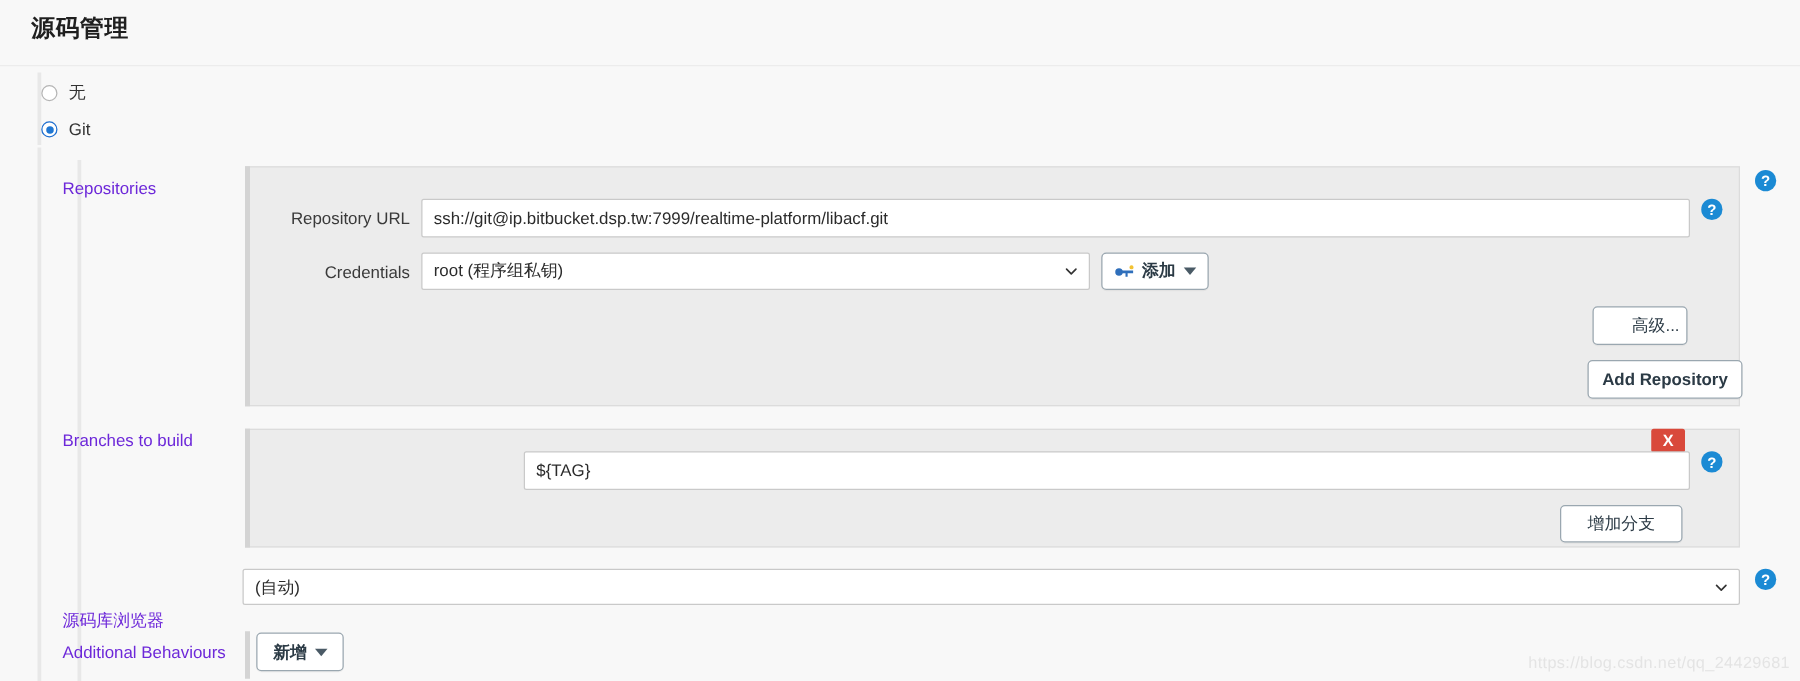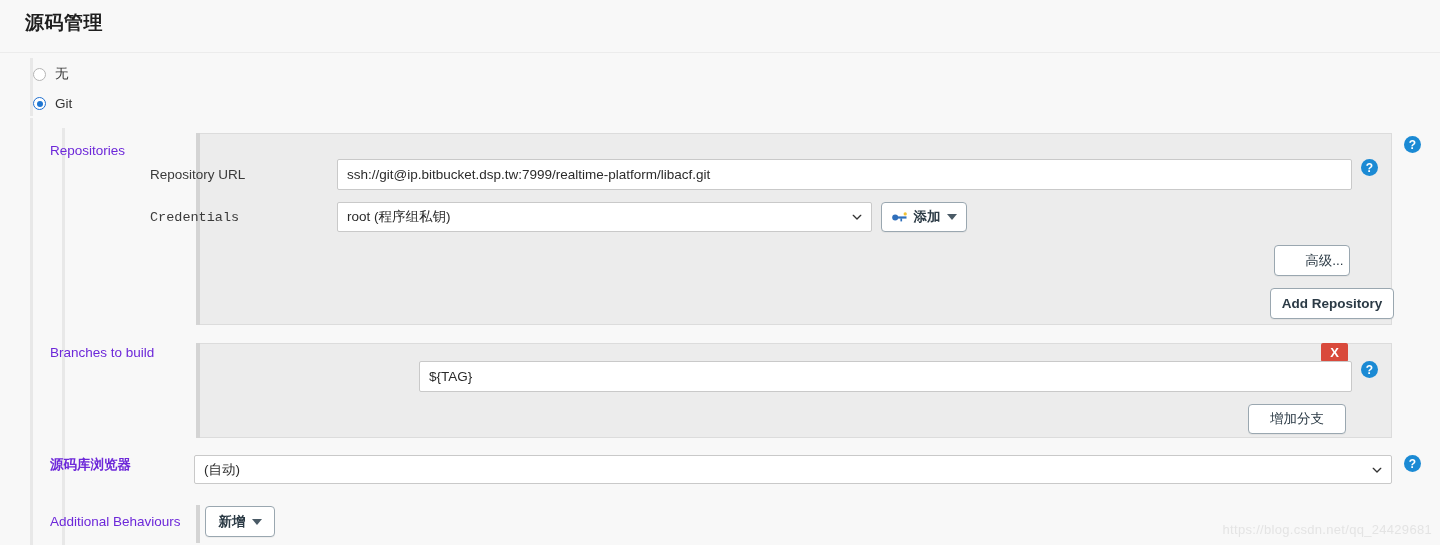--- a/index.html
+++ b/index.html
@@ -54,21 +54,21 @@
   .panel {
     position: absolute;
     background: #ececec;
     border: 1px solid #dcdcdc;
   }
   .panel-accent {
     position: absolute; width: 4px; background: #d4d4d4;
   }
 
   .field-label {
-    position: absolute; font-size: 13.5px; color: #3a3a3a; 
+    position: absolute; font-size: 13.5px; color: #3a3a3a; text-align: right;
   }
 
   .txt {
     position: absolute;
     background: #fff;
     border: 1px solid #c9c9c9;
     border-radius: 2px;
     font-family: "Liberation Sans", "DejaVu Sans", sans-serif;
     font-size: 13.5px;
     color: #2b2b2b;
@@ -163,21 +163,21 @@
 
   <div class="row-label" style="left:50px; top:143px;">Repositories</div>
 
   <div class="panel" style="left:196px; top:133px; width:1196px; height:192px;"></div>
   <div class="panel-accent" style="left:196px; top:133px; height:192px;"></div>
 
   <div class="field-label" style="left:150px; top:167px; width:178px;">Repository URL</div>
   <input class="txt" type="text" style="left: 337px; top: 159px; width: 1015px; height: 31px;" value="ssh://git@ip.bitbucket.dsp.tw:7999/realtime-platform/libacf.git">
   <div class="help" style="left:1361px; top:159px;">?</div>
 
-  <div class="field-label" style="left:150px; top:210px; width:178px;font-family:Liberation Mono, monospace;">Credentials</div>
+  <div class="field-label" style="left:150px; top:210px; width:178px;">Credentials</div>
   <div class="sel" style="left:337px; top:202px; width:535px; height:30px;text-align:center;">
     <span>root (程序组私钥)</span>
     <svg class="caret" viewBox="0 0 12 12">
       <path d="M1.5 4 L6 8.5 L10.5 4" stroke="#333" stroke-width="1.6" fill="none" stroke-linecap="round" stroke-linejoin="round"></path>
     </svg>
   </div>
 
   <div class="btn" style="left:881px; top:202px; width:86px; height:30px;">
     <svg width="16" height="12" viewBox="0 0 16 12">
       <circle cx="3.2" cy="6.5" r="3" fill="#2f6fbb"></circle>
@@ -208,21 +208,21 @@
     <span>X</span>
   </div>
 
   <input class="txt" type="text" style="left: 419px; top: 361px; width: 933px; height: 31px;" value="${TAG}">
   <div class="help" style="left:1361px; top:361px;">?</div>
 
   <div class="btn plain" style="left:1248px; top:404px; width:98px; height:30px;font-family:Liberation Serif, serif;">
     <span>增加分支</span>
   </div>
 
-  <div class="row-label" style="left:50px; top:456px;font-weight:bold;">源码库浏览器</div>
+  <div class="row-label" style="left:50px; top:488px;">源码库浏览器</div>
   <div class="sel" style="left:194px; top:455px; width:1198px; height:29px;">
     <span>(自动)</span>
     <svg class="caret" viewBox="0 0 12 12">
       <path d="M1.5 4 L6 8.5 L10.5 4" stroke="#333" stroke-width="1.6" fill="none" stroke-linecap="round" stroke-linejoin="round"></path>
     </svg>
   </div>
   <div class="help" style="left:1404px; top:455px;">?</div>
 
   <div class="row-label" style="left:50px; top:514px;">Additional Behaviours</div>
   <div class="panel-accent" style="left:196px; top:505px; height:38px;"></div>

